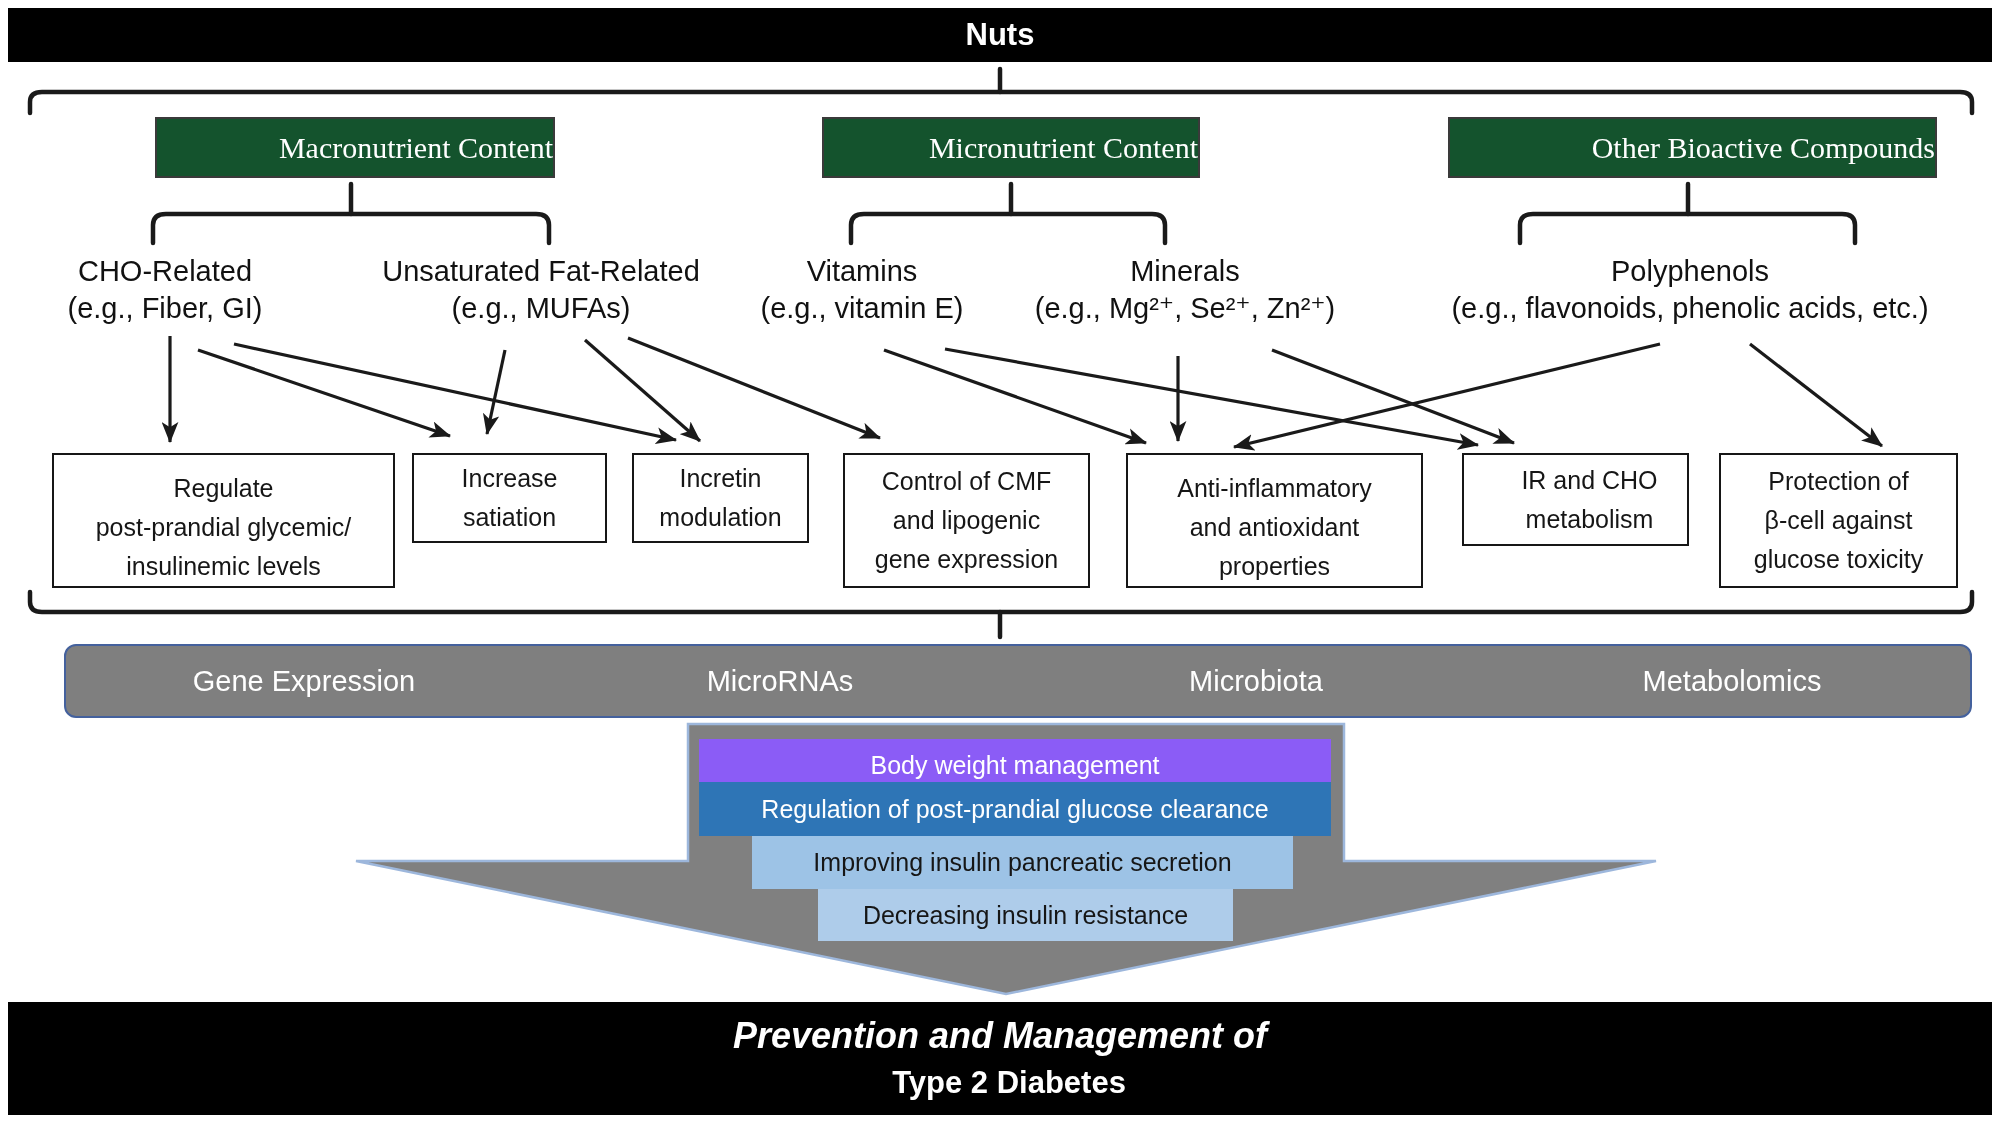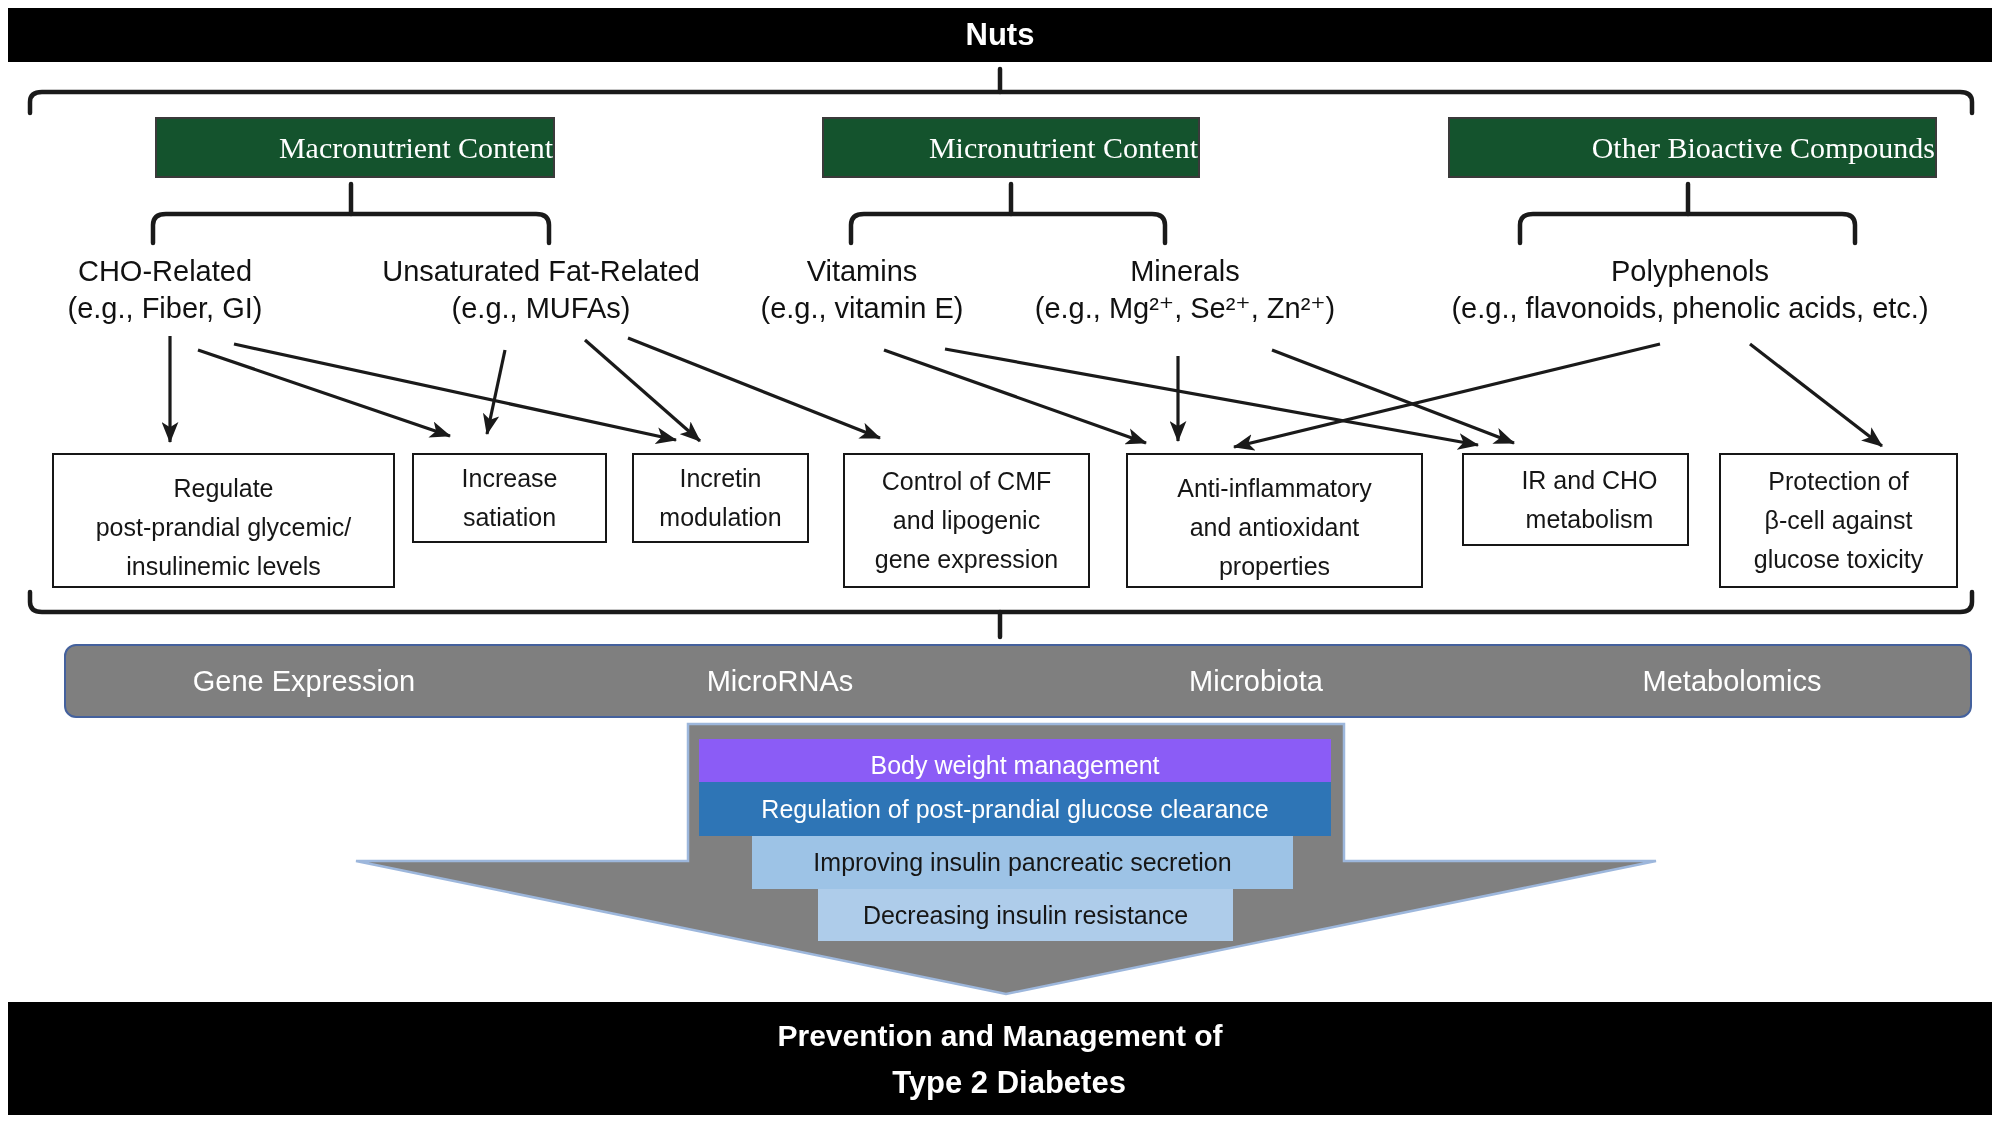--- a/index.html
+++ b/index.html
@@ -7,21 +7,21 @@
     position:relative;width:2000px;height:1124px;background:#ffffff;overflow:hidden;
     font-family:"Liberation Sans","DejaVu Sans",sans-serif;color:#111;
   }
   .overlay{position:absolute;left:0;top:0;width:2000px;height:1124px;pointer-events:none;}
   .banner{
     position:absolute;left:8px;width:1984px;background:#000;color:#fff;
     display:flex;flex-direction:column;align-items:center;justify-content:center;
   }
   .banner.top{top:8px;height:54px;font-size:31px;font-weight:700;}
   .banner.bottom{top:1002px;height:113px;}
-  .banner.bottom .l1{font-size:30px;font-weight:600;line-height:47px;}
+  .banner.bottom .l1{font-size:36px;font-weight:600;line-height:47px;font-style:italic;}
   .banner.bottom .l2{font-size:31px;font-weight:700;line-height:47px;margin-left:18px;}
   .cat{
     position:absolute;top:117px;height:61px;background:#14532d;border:2px solid #3a3a3a;
     color:#fff;font-size:30px;display:flex;align-items:center;justify-content:flex-end;box-sizing:border-box;font-family:Liberation Serif, serif;
   }
   .sub{
     position:absolute;top:253px;transform:translateX(-50%);text-align:center;
     font-size:29px;line-height:37px;white-space:nowrap;color:#111;
   }
   .mech{

